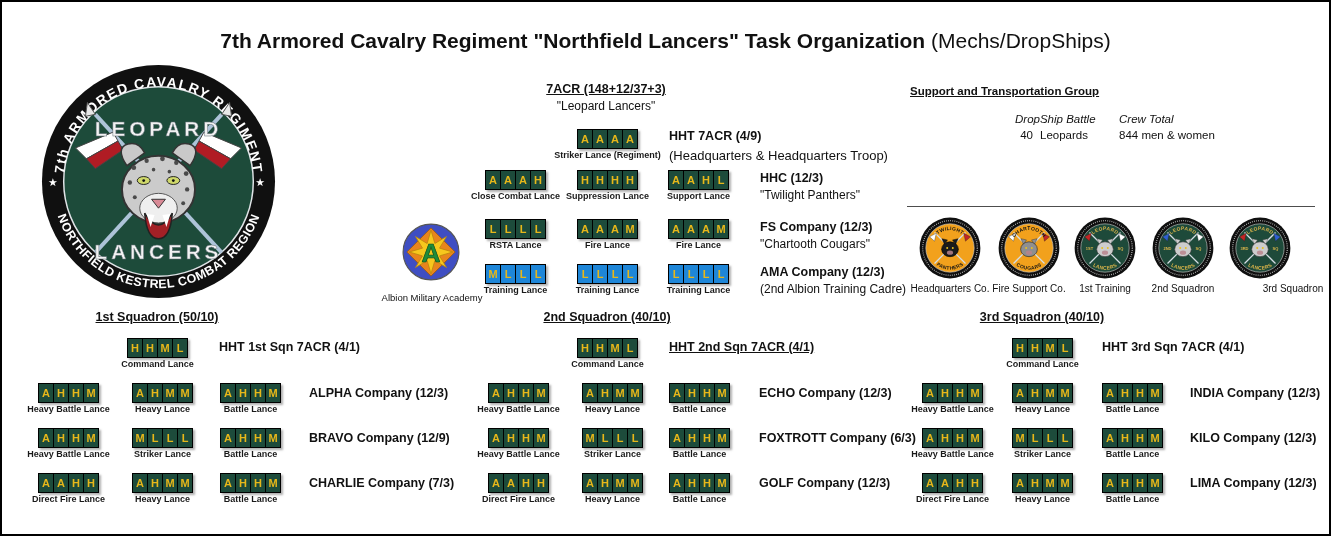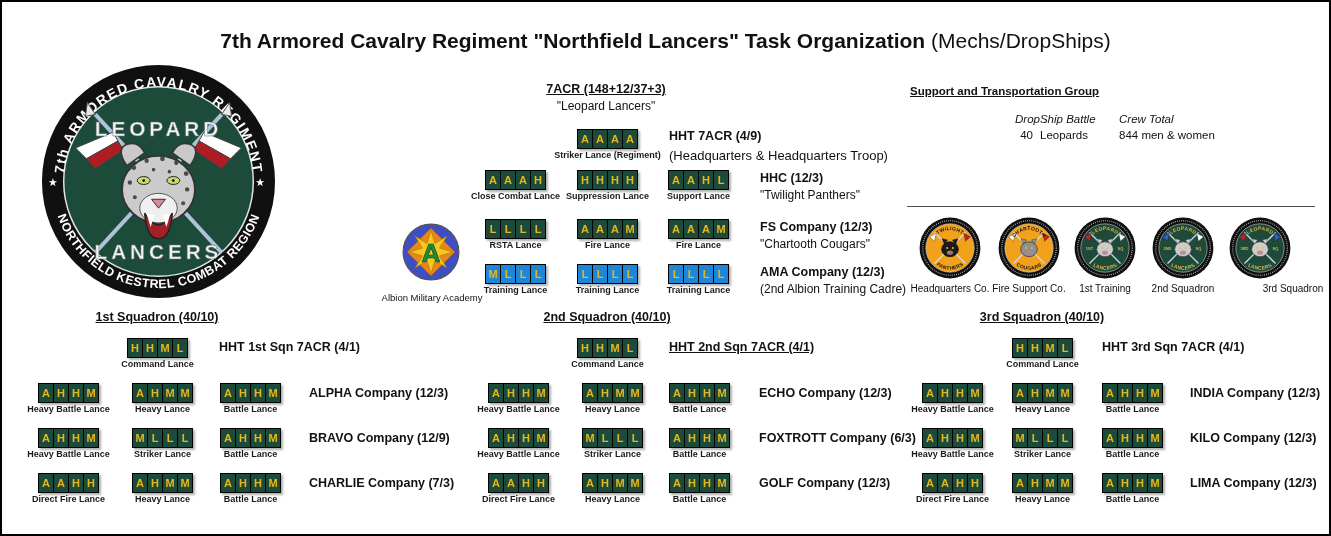--- a/index.html
+++ b/index.html
@@ -209,21 +209,21 @@
       <div class="lrow">
         <span class="cell" style="background: rgb(30, 134, 216);">L</span>
         <span class="cell" style="background: rgb(30, 134, 216);">L</span>
         <span class="cell" style="background: rgb(30, 134, 216);">L</span>
         <span class="cell" style="background: rgb(30, 134, 216);">L</span>
       </div>
       <div class="llabel">Training Lance</div>
     </div>
     <div class="abs unit-title" style="left: 758px; top: 263px;">AMA Company (12/3)</div>
     <div class="abs unit-sub" style="left: 758px; top: 280px;">(2nd Albion Training Cadre)</div>
-    <div class="abs hdr center" style="left: 155px; top: 308px;">1st Squadron (40/10)</div>
+    <div class="abs hdr center" style="left: 155px; top: 308px;">1st Squadron (50/10)</div>
     <div class="lance" style="left: 125px; top: 336px;">
       <div class="lrow">
         <span class="cell" style="background: rgb(29, 75, 59);">H</span>
         <span class="cell" style="background: rgb(29, 75, 59);">H</span>
         <span class="cell" style="background: rgb(29, 75, 59);">M</span>
         <span class="cell" style="background: rgb(29, 75, 59);">L</span>
       </div>
       <div class="llabel">Command Lance</div>
     </div>
     <div class="abs unit-title" style="left: 217px; top: 338px;">HHT 1st Sqn 7ACR (4/1)</div>

